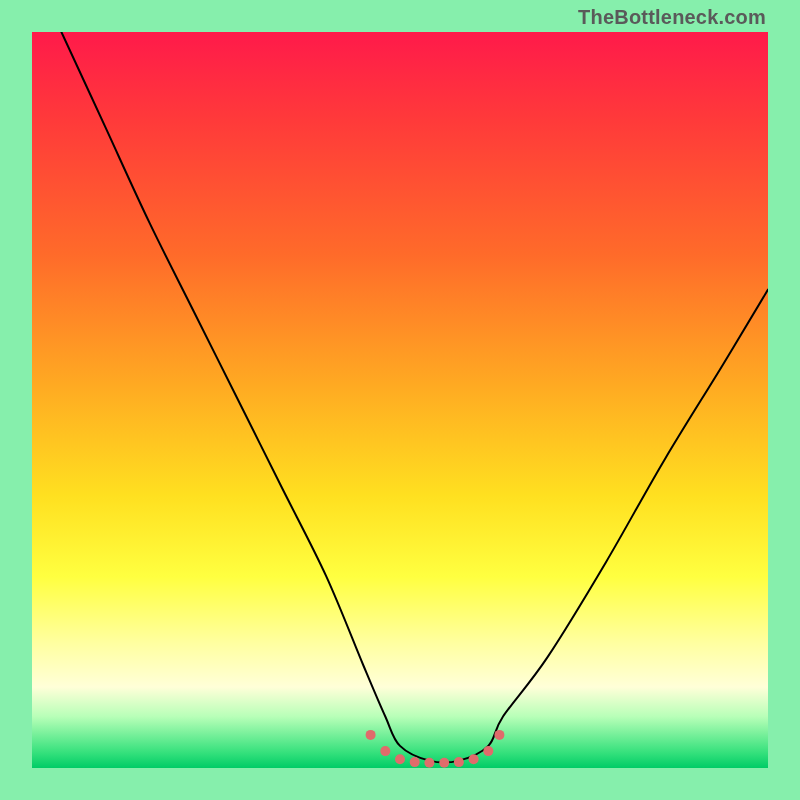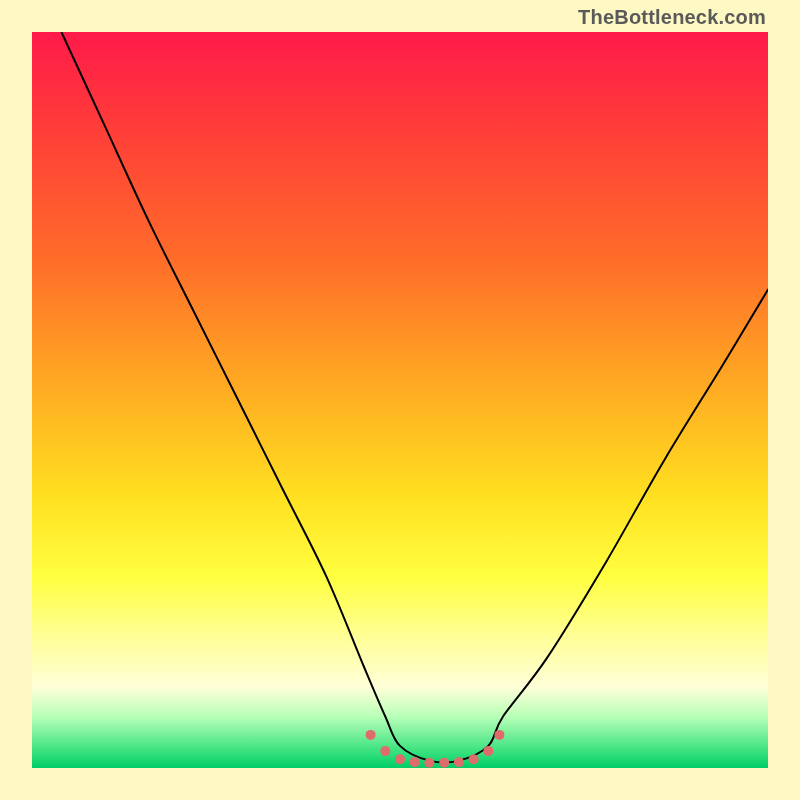--- a/index.html
+++ b/index.html
@@ -8,21 +8,21 @@
     width: 800px;
     height: 800px;
     overflow: hidden;
     background: #000;
   }
   .frame {
     position: absolute;
     top: 0; left: 0;
     width: 800px;
     height: 800px;
-    background: #fef9c3;
+    background: #86efac;
   }
   .plot-area {
     position: absolute;
     top: 32px;
     left: 32px;
     width: 736px;
     height: 736px;
     overflow: hidden;
   }
   .plot-bg {

